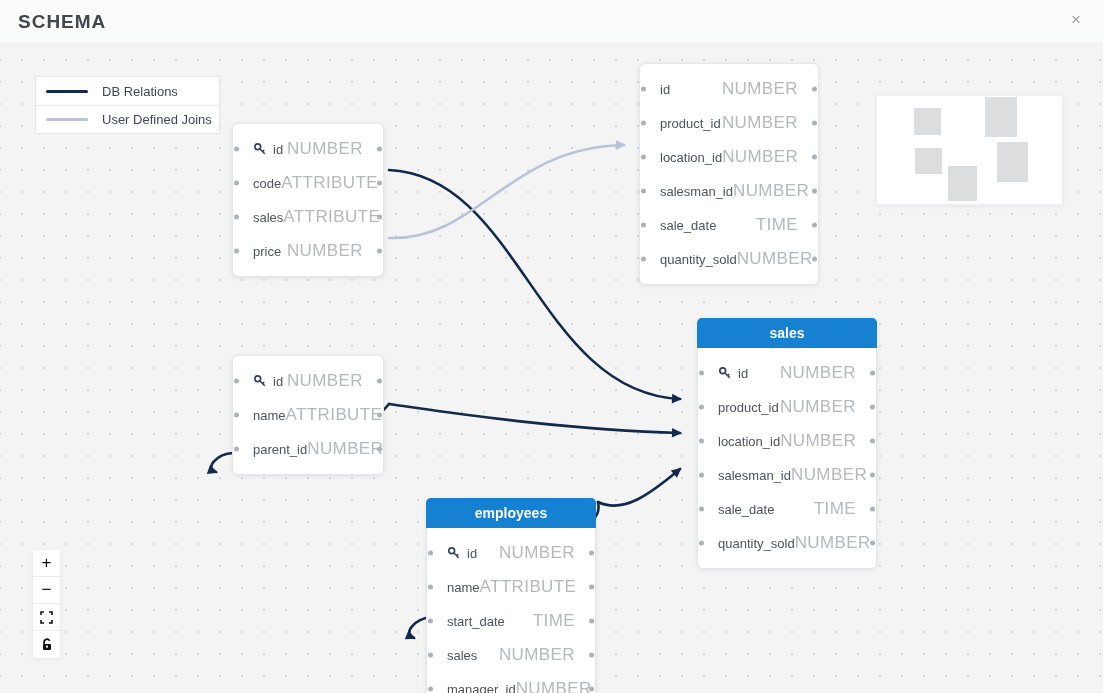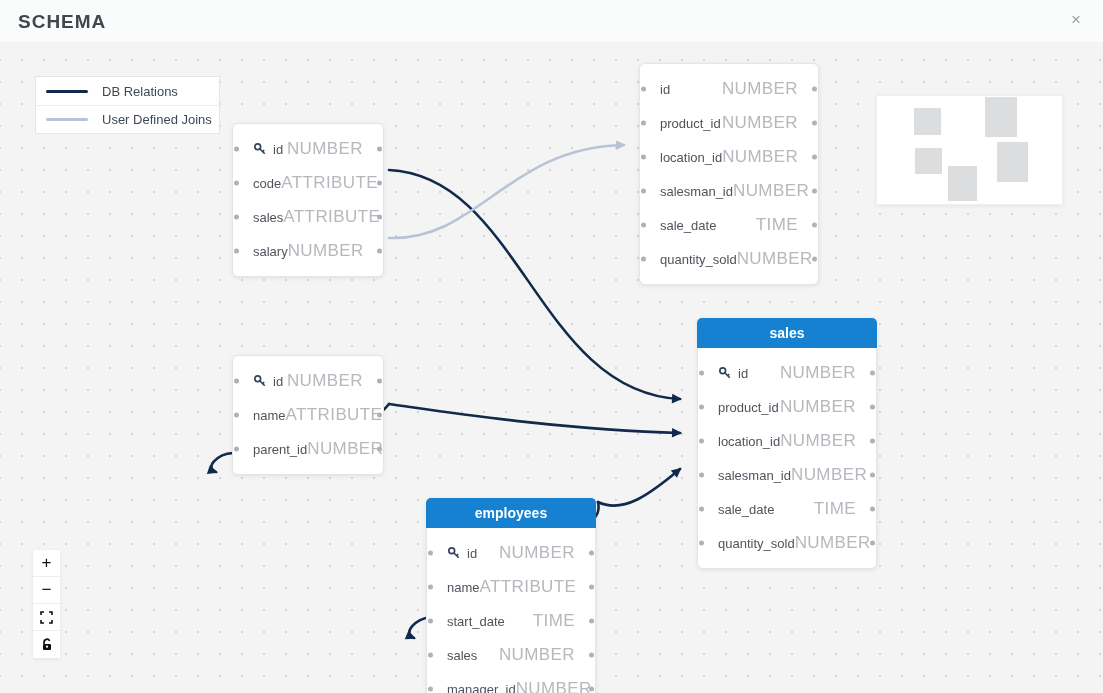--- a/index.html
+++ b/index.html
@@ -150,21 +150,21 @@
           <span class="port pl"></span>
           <span class="field-name">
             <span>sales</span>
           </span>
           <span class="field-type">ATTRIBUTE</span>
           <span class="port pr"></span>
         </div>
         <div class="field-row">
           <span class="port pl"></span>
           <span class="field-name">
-            <span>salary</span>
+            <span>price</span>
           </span>
           <span class="field-type">NUMBER</span>
           <span class="port pr"></span>
         </div>
       </div>
     </div>
   <div class="table-node" style="left:639px;top:21px;width:180px;">
       <div class="table-body">
         <div class="field-row">
           <span class="port pl"></span>

